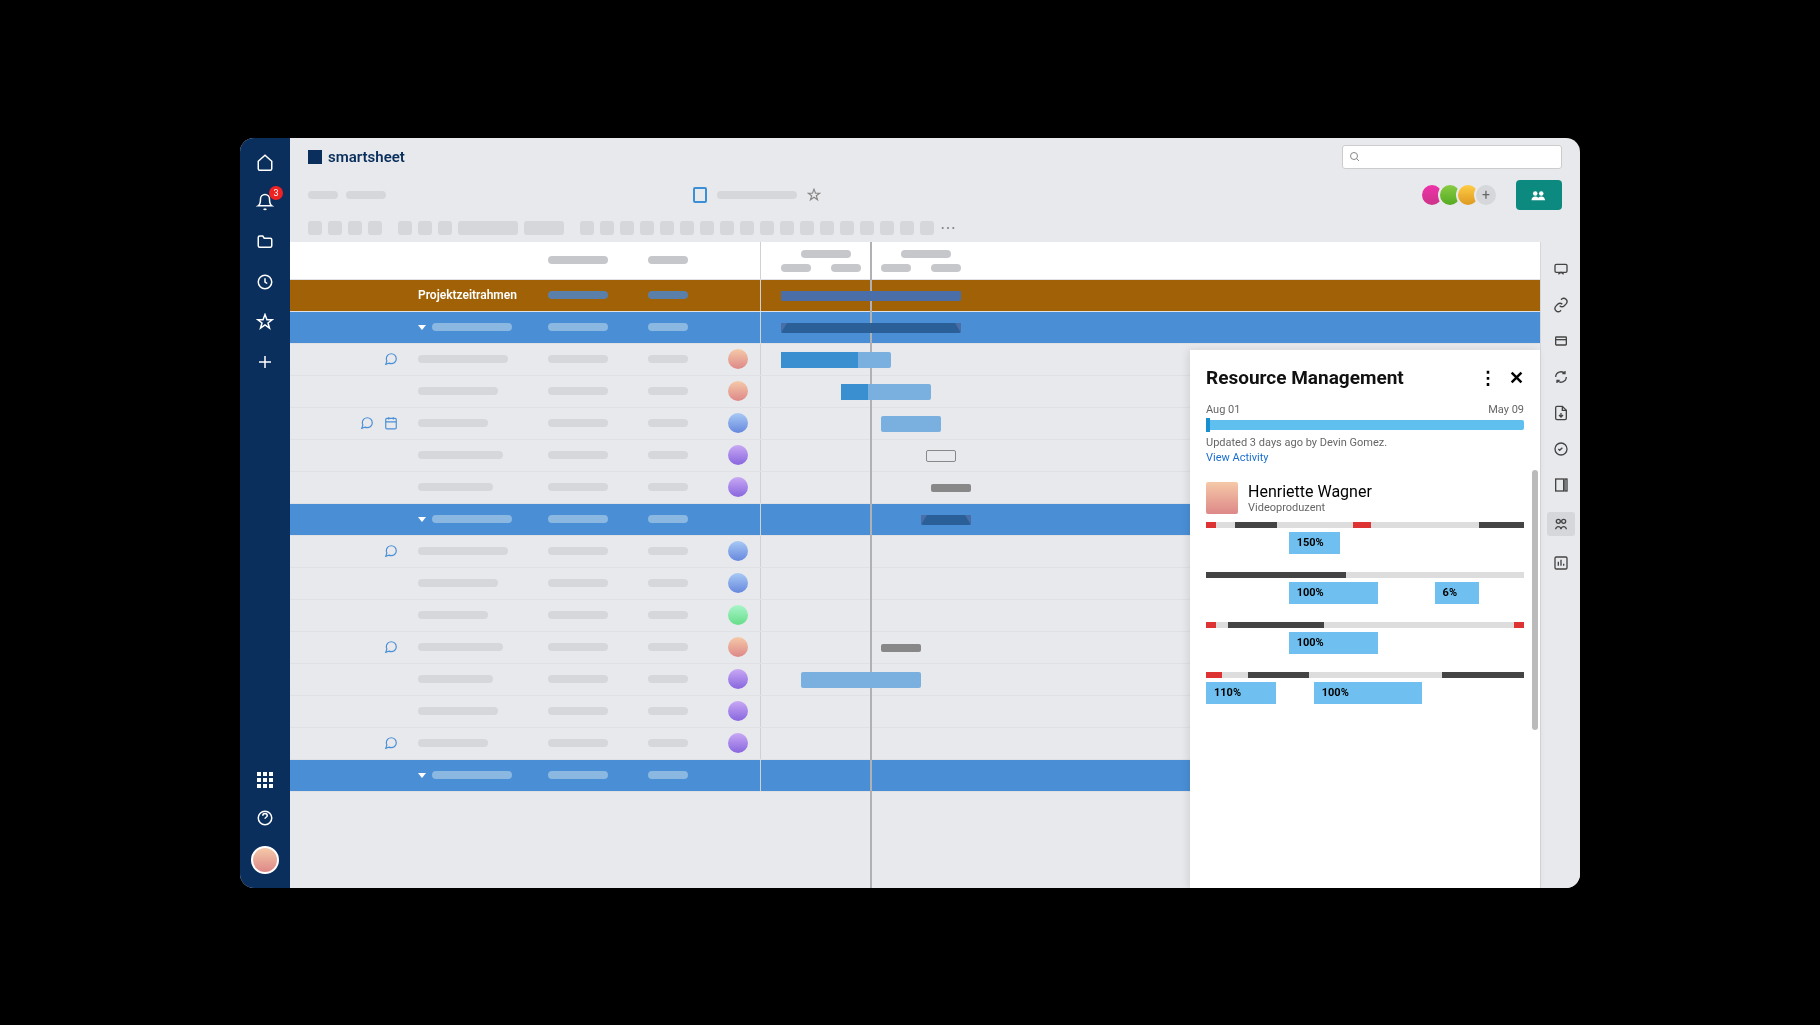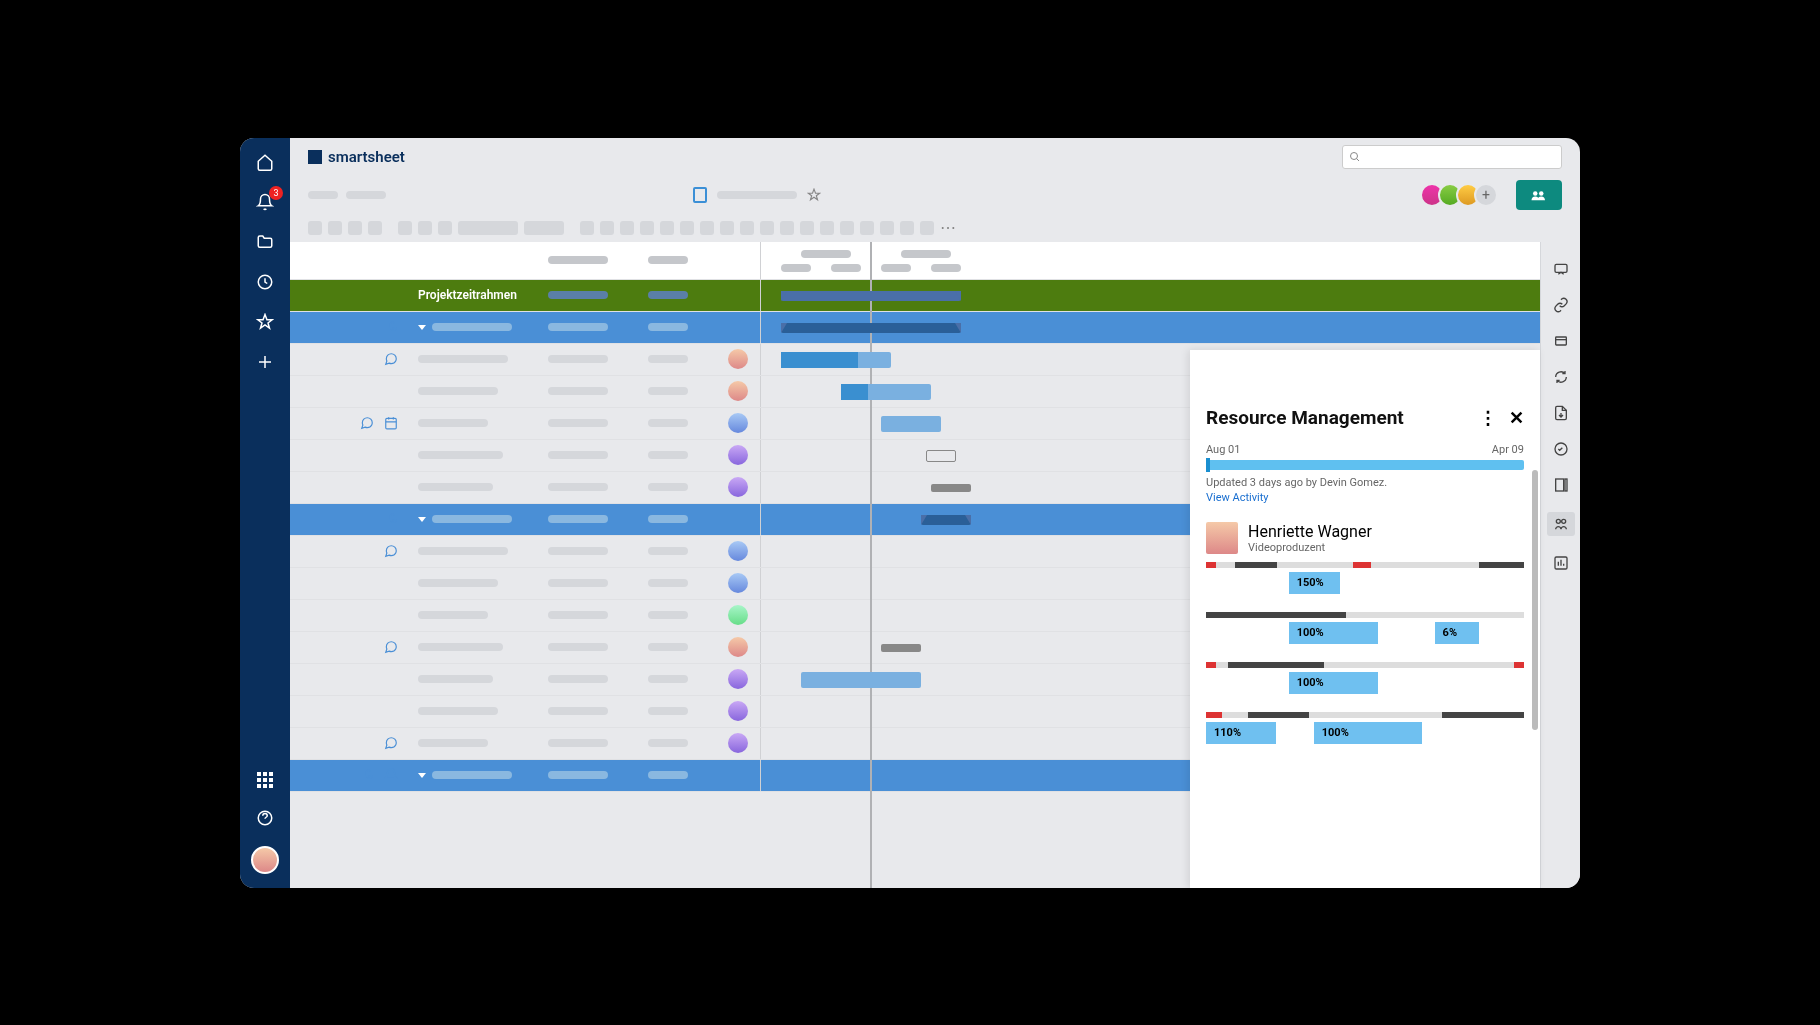--- a/index.html
+++ b/index.html
@@ -51,21 +51,21 @@
 .col-task { width: 130px; padding: 0 8px; display: flex; align-items: center; gap: 6px; }
 .col-mid { width: 100px; padding: 0 8px; }
 .col-mid2 { width: 80px; padding: 0 8px; }
 .col-mid3 { width: 40px; padding: 0 8px; display: flex; align-items: center; }
 .col-gantt { flex: 1; position: relative; height: 100%; border-left: 1px solid #d0d1d4; }
 .ph { height: 8px; background: #d5d7db; border-radius: 4px; }
 .ph-dark { background: #3a6fa8; }
 
 .hdr-row { background: #fff; }
 .hdr-row .ph { background: #c5c7cb; }
-.section-hdr { background: #4d7c0f; color: #fff; font-weight: 600; font-size: 12px; }
+.section-hdr { background: #a16207; color: #fff; font-weight: 600; font-size: 12px; }
 .section-hdr .ph { background: #3a5f8c; }
 .section-sub { background: #4a8fd6; }
 .section-sub .ph { background: #7ab0e0; }
 .caret { width: 0; height: 0; border-left: 4px solid transparent; border-right: 4px solid transparent; border-top: 5px solid #fff; }
 
 .row-avatar { width: 20px; height: 20px; border-radius: 50%; }
 .ra1 { background: linear-gradient(#f5c9a8,#d88); }
 .ra2 { background: linear-gradient(#a8c9f5,#68d); }
 .ra3 { background: linear-gradient(#c9a8f5,#86d); }
 .ra4 { background: linear-gradient(#a8f5c9,#6d8); }
@@ -83,21 +83,21 @@
 .divider-line { position: absolute; top: 0; bottom: 0; width: 2px; background: #b0b1b4; }
 
 
 .rail-right { width: 40px; background: #e8e9ec; display: flex; flex-direction: column; align-items: center; padding-top: 18px; gap: 18px; border-left: 1px solid #d5d7db; }
 .rail-icon { width: 18px; height: 18px; cursor: pointer; display: flex; align-items: center; justify-content: center; }
 .rail-icon svg { width: 16px; height: 16px; stroke: #444; fill: none; stroke-width: 2; }
 .rail-icon.active { background: #d5d7db; width: 28px; height: 24px; border-radius: 3px; }
 
 
 .panel { position: absolute; right: 40px; top: 108px; bottom: 0; width: 350px; background: #fff; box-shadow: -2px 0 8px rgba(0,0,0,.1); padding: 16px; overflow-y: auto; }
-.panel-hdr { display: flex; align-items: center; margin-bottom: 14px; margin-top: 40px; }
+.panel-hdr { display: flex; align-items: center; margin-bottom: 14px; }
 .panel-title { font-size: 19px; font-weight: 700; color: #111; flex: 1; }
 .panel-act { cursor: pointer; font-size: 18px; font-weight: 700; margin-left: 12px; }
 .project-blk { display: flex; gap: 10px; margin-bottom: 12px; }
 .project-img { width: 76px; height: 52px; background: linear-gradient(#666,#333); border-radius: 3px; }
 .project-title { font-size: 13px; font-weight: 700; }
 .project-sub { font-size: 12px; color: #444; }
 .timeline { margin-bottom: 6px; }
 .tl-dates { display: flex; justify-content: space-between; font-size: 11px; color: #666; margin-bottom: 4px; }
 .tl-bar { height: 10px; background: #5fc0f0; border-radius: 2px; position: relative; }
 .tl-bar::before { content: ''; position: absolute; left: 0; top: -2px; bottom: -2px; width: 4px; background: #1a8fd0; }
@@ -617,21 +617,21 @@
       <div class="panel">
         <div class="scroll-ind"></div>
         <div class="panel-hdr">
           <div class="panel-title">Resource Management</div>
           <div class="panel-act">⋮</div>
           <div class="panel-act">✕</div>
         </div>
         <div class="timeline">
           <div class="tl-dates">
             <span>Aug 01</span>
-            <span>Apr 09</span>
+            <span>May 09</span>
           </div>
           <div class="tl-bar"></div>
         </div>
         <div class="meta-text">Updated 3 days ago by Devin Gomez.</div>
         <div class="link">View Activity</div>
         <div id="resources">
             <div class="res-item">
     <div class="res-hdr">
       <div class="res-av ra1"></div>
       <div>

